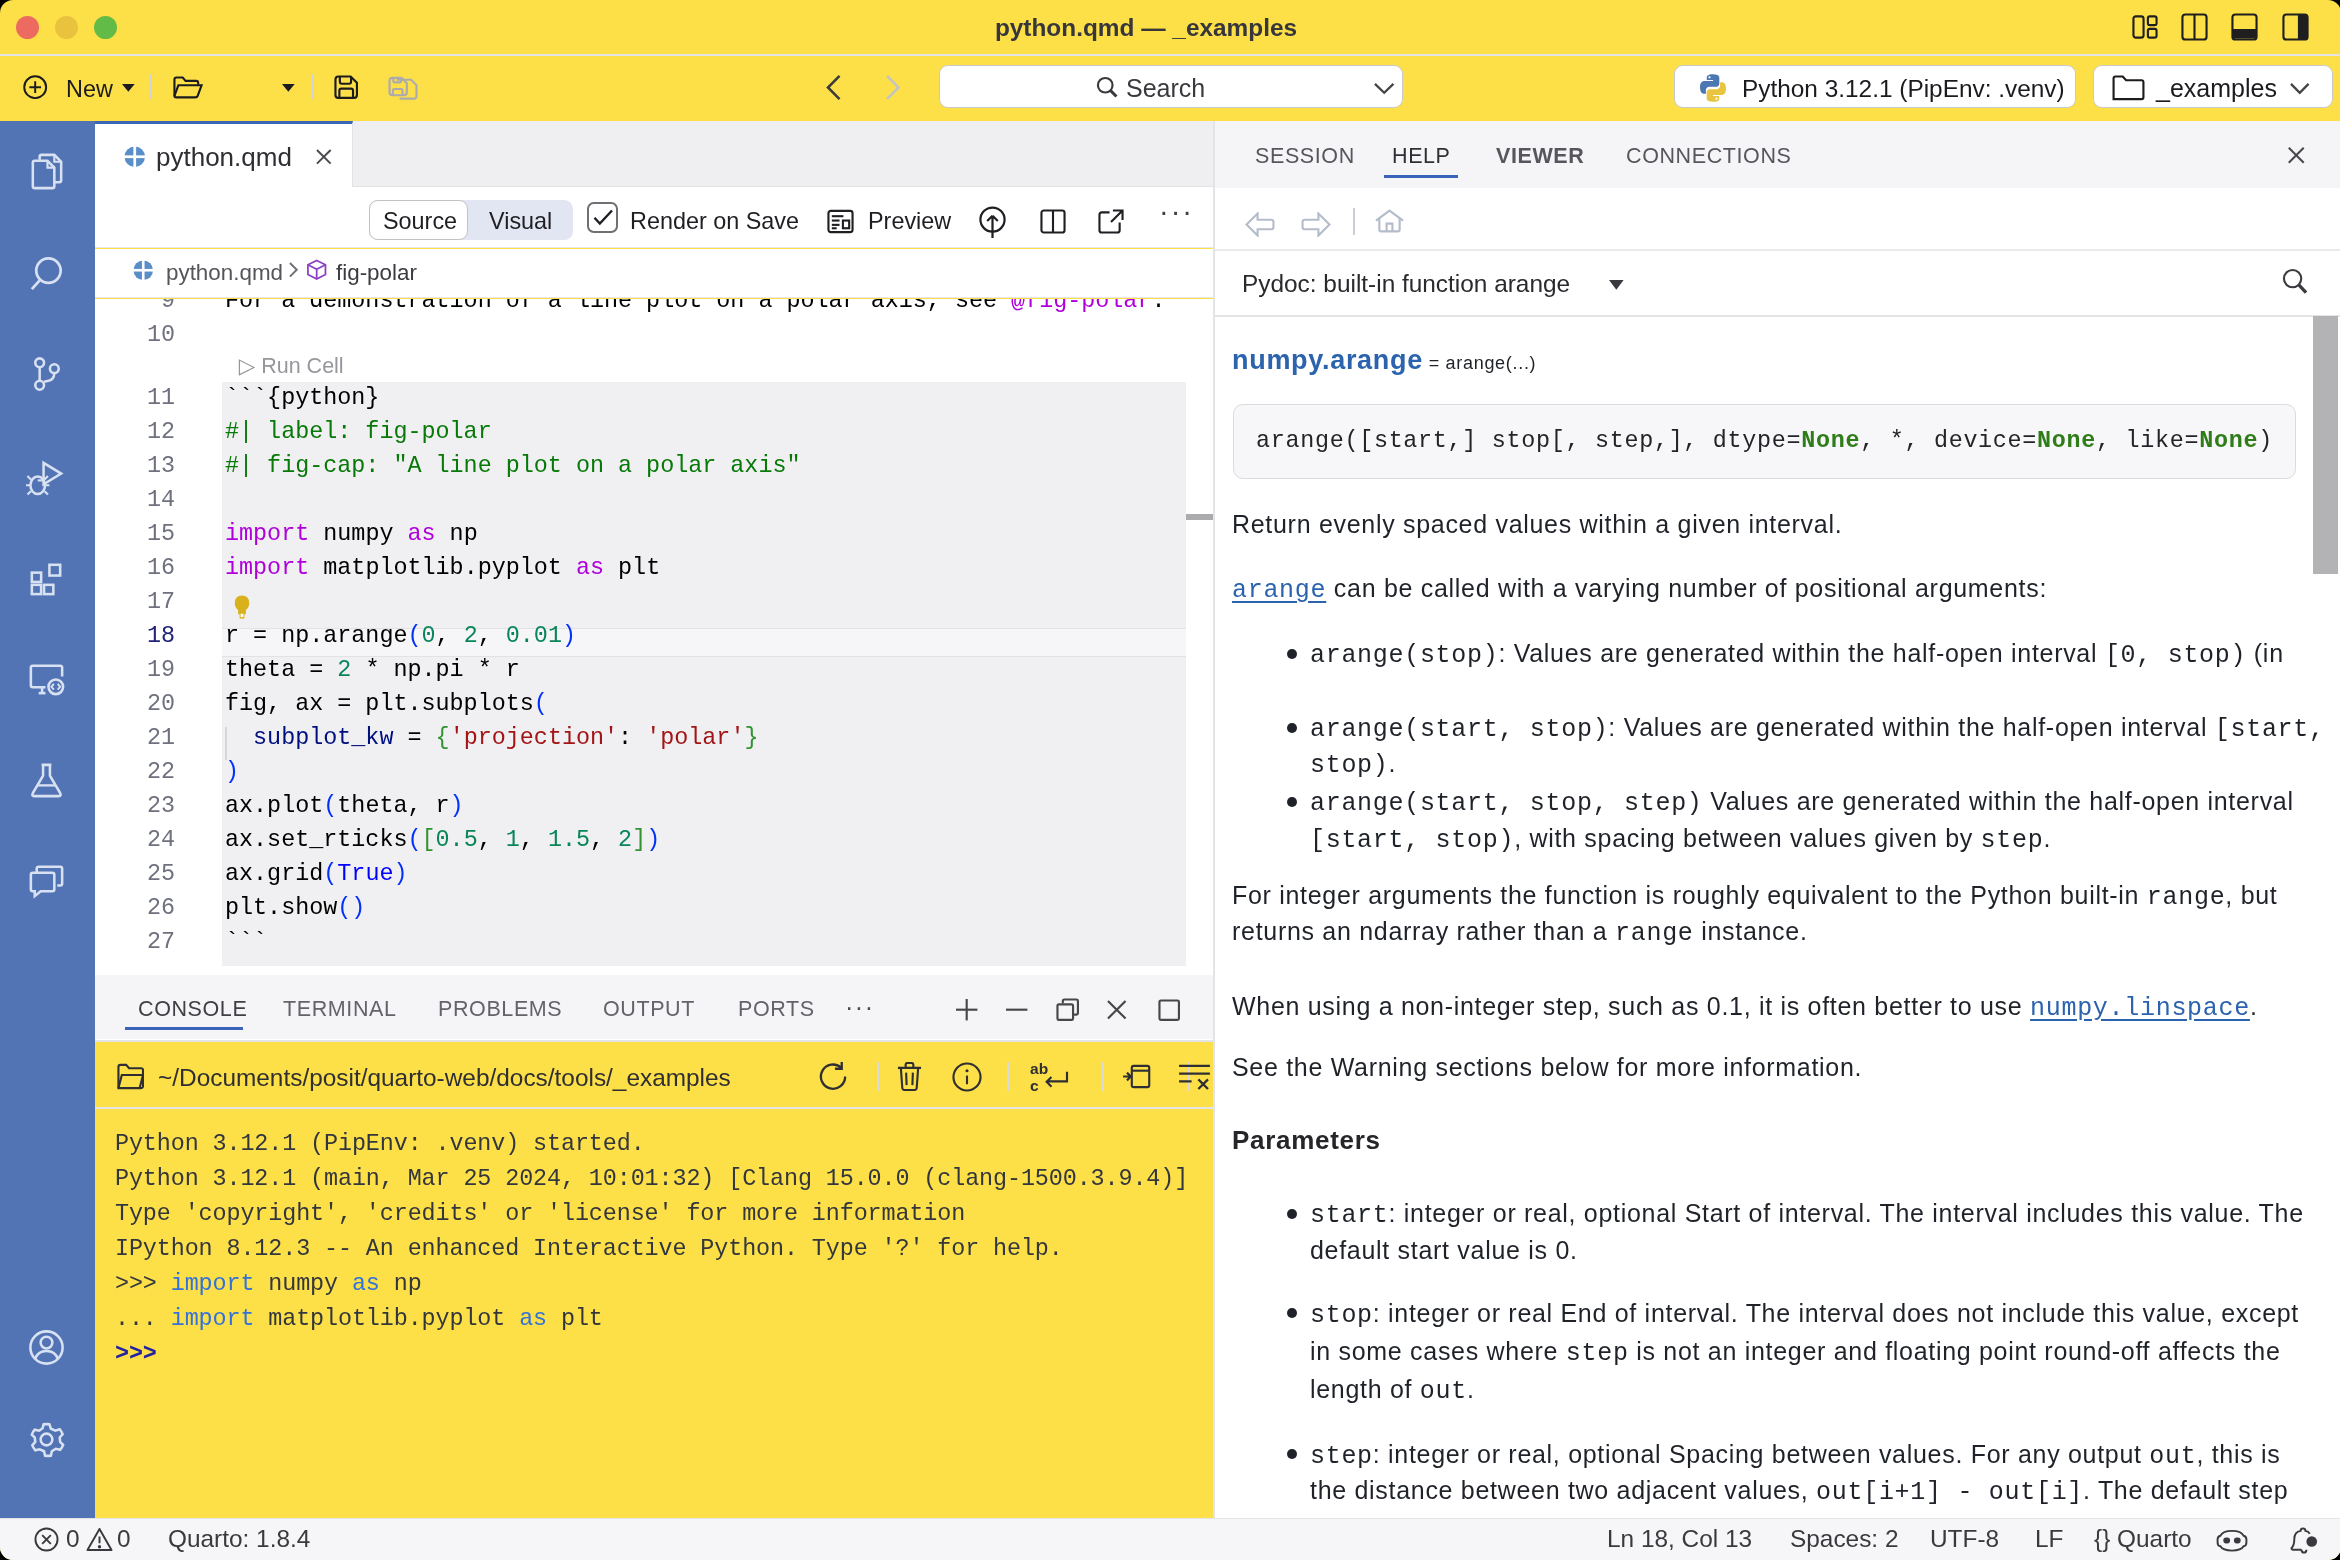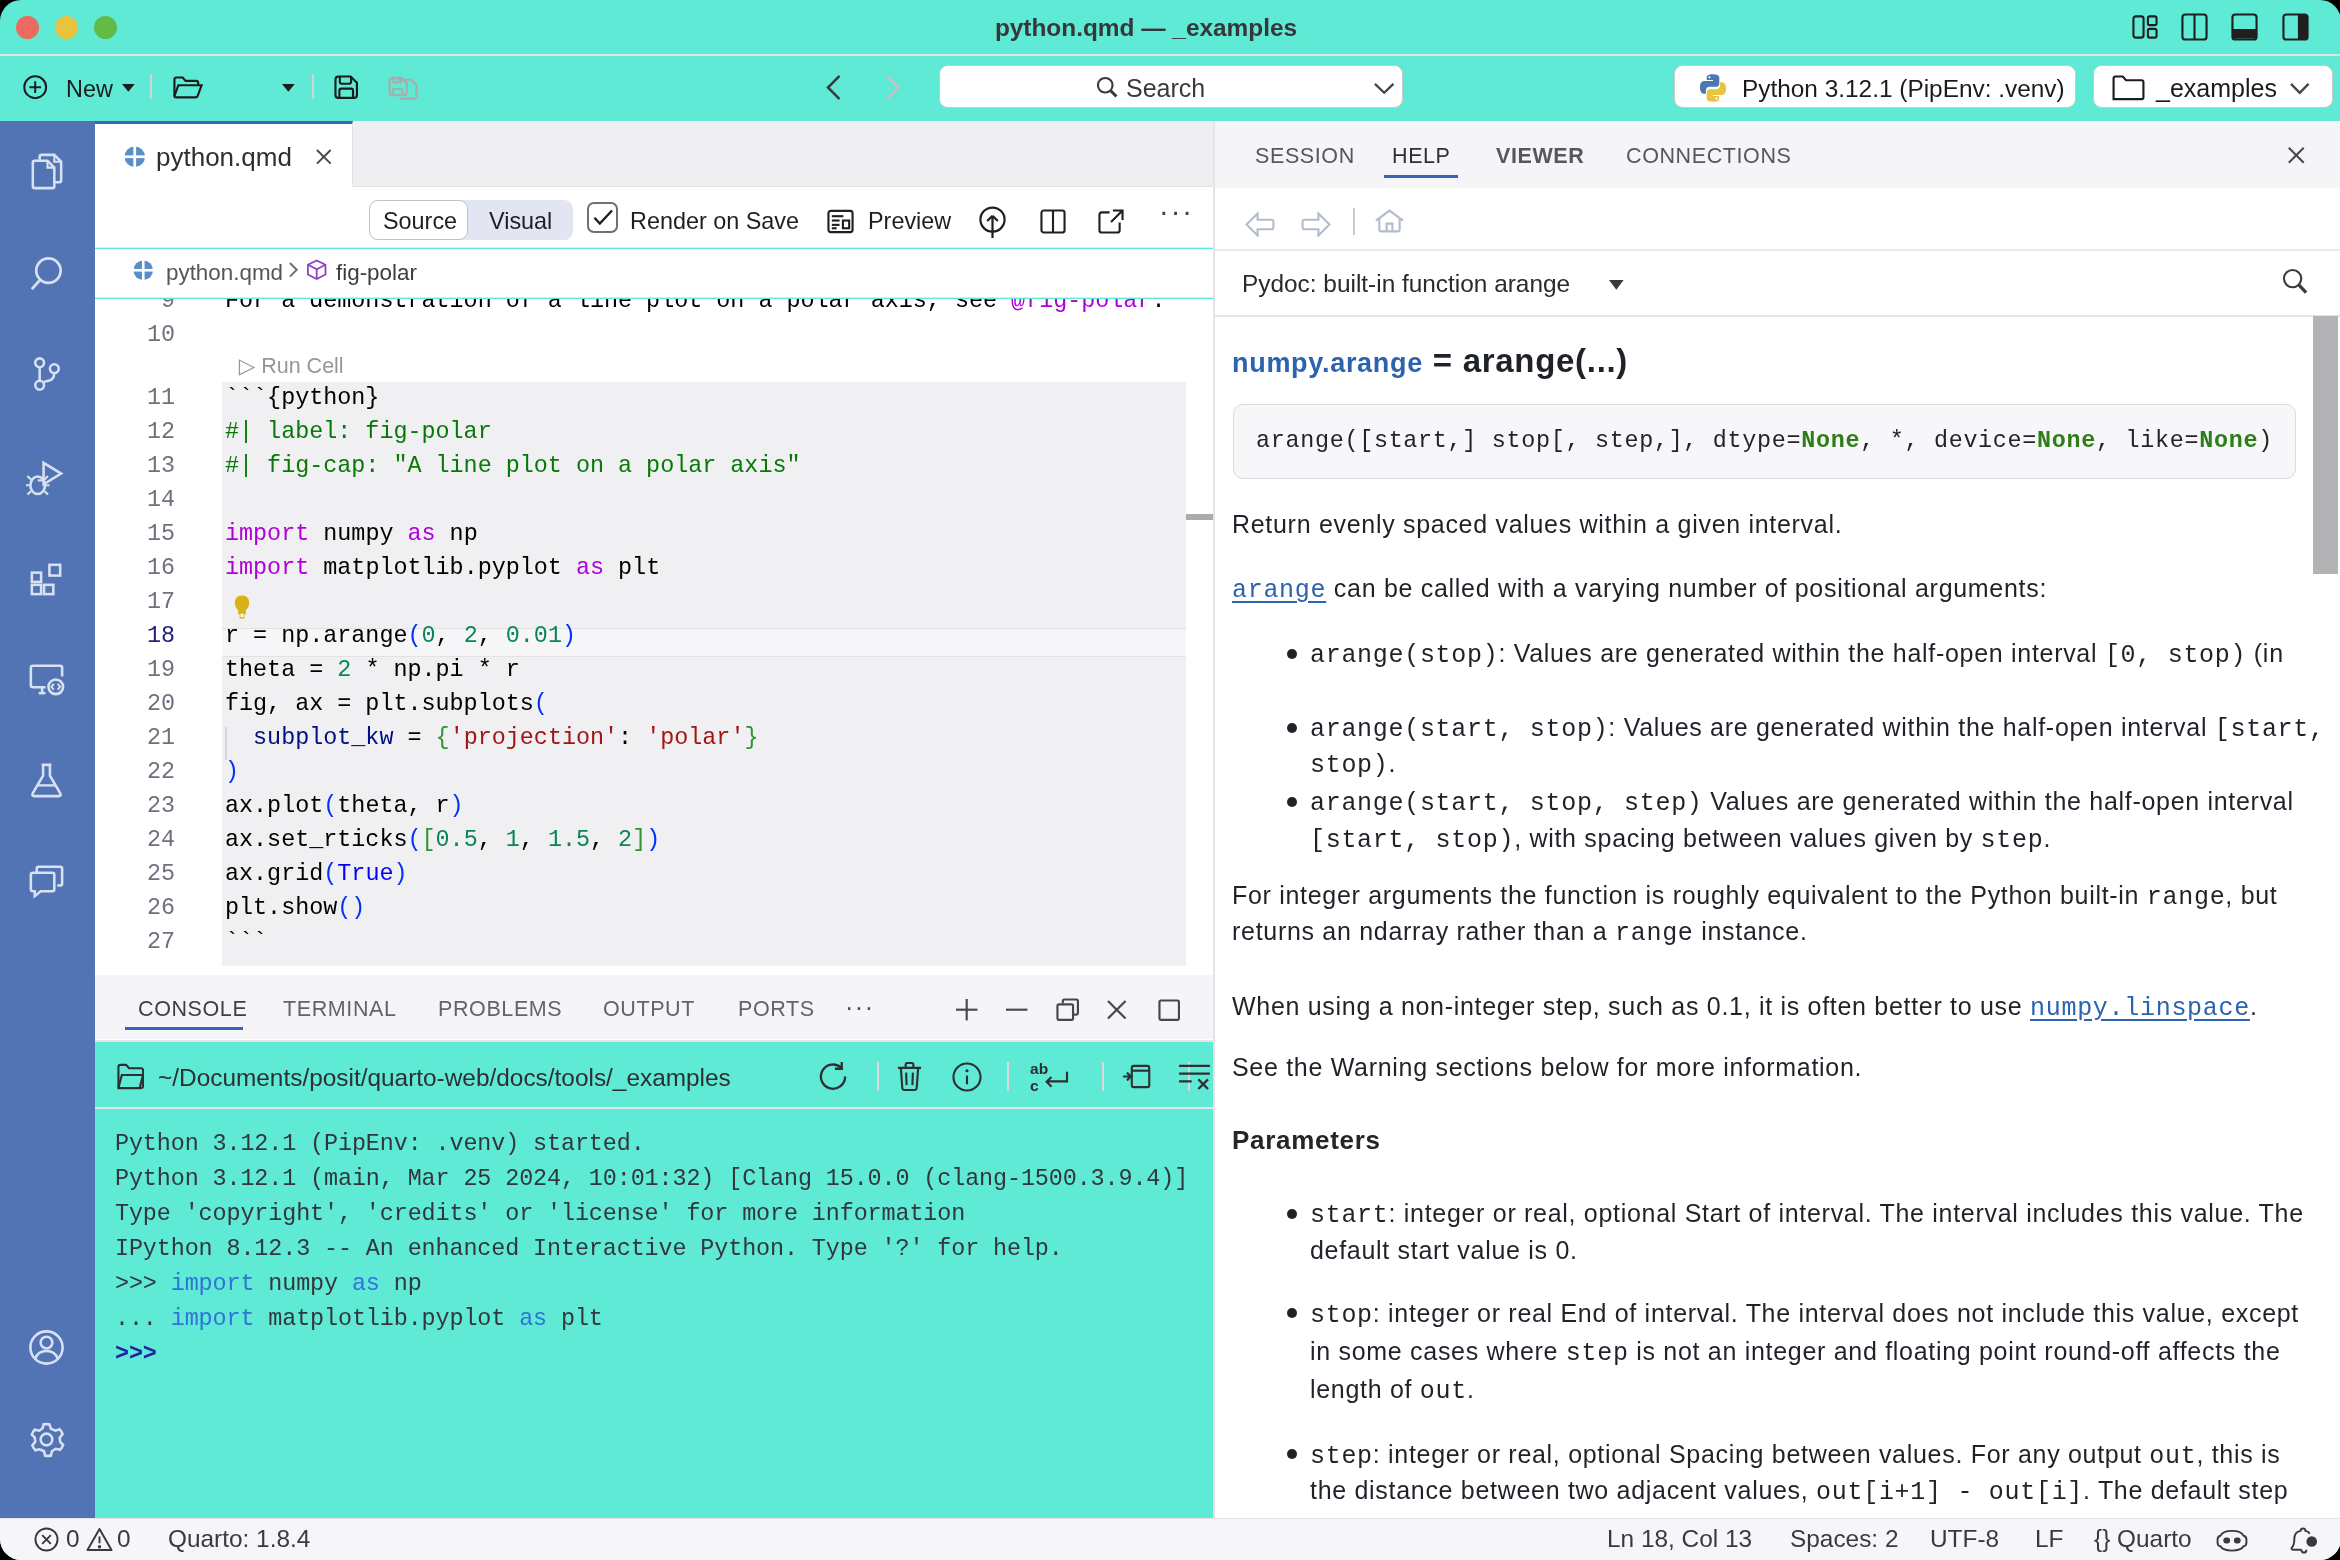--- a/index.html
+++ b/index.html
@@ -1,18 +1,18 @@
 <!DOCTYPE html>
 <html><head>
 <meta charset="utf-8">
 <style>
   html,body{margin:0;padding:0;background:#000;}
   body{width:2341px;height:1560px;position:relative;overflow:hidden;
        font-family:"Liberation Sans",sans-serif;-webkit-font-smoothing:antialiased;}
-  .win{position:absolute;inset:0;background:#5eead4;border-radius:21px;overflow:hidden;}
+  .win{position:absolute;inset:0;background:#fde047;border-radius:13px;overflow:hidden;}
   .abs{position:absolute;}
   .mono{font-family:"Liberation Mono",monospace;}
   svg{display:block;}
   .hline{position:absolute;background:#E4E4E7;height:1.5px;}
   .vline{position:absolute;background:#E4E4E7;width:1.5px;}
 
   
   .tl{position:absolute;top:15.6px;width:23.4px;height:23.4px;border-radius:50%;}
   .title{position:absolute;top:13.7px;left:0;width:2292px;text-align:center;
          font-size:24.4px;font-weight:700;color:#36363B;letter-spacing:0px;}
@@ -442,21 +442,21 @@
   <svg class="abs" style="left:1609px;top:280px;" width="14.6" height="9.8" viewBox="0 0 15 10">
       <path d="M0 0 H15 L7.5 10 Z" fill="#3A3A3E"></path>
     </svg>
   <svg class="abs" style="left:2282px;top:268px;" width="26" height="27" viewBox="0 0 27 28" fill="none" stroke="#3C3C40" stroke-width="2.2">
     <circle cx="11" cy="11" r="9"></circle>
       <line x1="17.5" y1="17.5" x2="25" y2="25.5" stroke-width="3.4"></line>
   </svg>
   <div class="hline" style="left:1215px;top:315px;width:1125px;"></div>
   <div class="abs" style="left:2313px;top:316px;width:25px;height:258px;background:#B3B3B6;"></div>
 
-  <div class="hl" style="left:1232px;top:341px;height:39px;line-height:39px;"><span style="font-weight:bold;font-size:27px;color:#2B63AE;">numpy.arange</span><span style="font-size:33px;font-weight:bold;"> = arange(...)</span></div>
+  <div class="hl" style="left:1232px;top:341px;height:39px;line-height:39px;"><span style="font-weight:bold;font-size:27px;color:#2B63AE;">numpy.arange</span><span style="font-size:18px;"> = arange(...)</span></div>
   <div class="abs" style="left:1233px;top:404px;width:1063px;height:75px;background:#F7F7F9;border:1.5px solid #DBDBDF;border-radius:9.8px;box-sizing:border-box;"></div>
   <div class="hl mono" style="left:1256px;top:424px;font-size:23.4px;color:#242428;">arange([start,] stop[, step,], dtype=<span style="font-weight:bold;color:#2E7D18;">None</span>, *, device=<span style="font-weight:bold;color:#2E7D18;">None</span>, like=<span style="font-weight:bold;color:#2E7D18;">None</span>)</div>
 
   <div class="hl" style="left:1232px;top:507px;">Return evenly spaced values within a given interval.</div>
   <div class="hl" style="left:1232px;top:571px;"><span class="hm lnk">arange</span> can be called with a varying number of positional arguments:</div>
 
   <div class="dot" style="left:1287px;top:649px;"></div>
   <div class="hl" style="left:1310px;top:636px;"><span class="hm">arange(stop)</span>: Values are generated within the half-open interval <span class="hm">[0, stop)</span> (in</div>
   <div class="dot" style="left:1287px;top:723px;"></div>
   <div class="hl" style="left:1310px;top:710px;"><span class="hm">arange(start, stop)</span>: Values are generated within the half-open interval <span class="hm">[start,</span></div>

